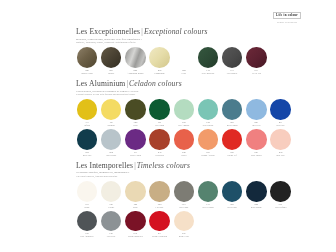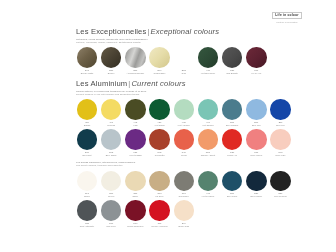--- a/index.html
+++ b/index.html
@@ -14,20 +14,21 @@
     font-family: "Liberation Sans", sans-serif;
     color: #3a3a3a;
   }
 
   .page {
     position: relative;
     width: 336px;
     height: 183px;
     background: #ffffff;
     box-sizing: border-box;
+    font-family: Liberation Serif, serif;
   }
 
   
   .logo-wrap {
     position: absolute;
     top: 2px;
     left: 263px;
     width: 48px;
     text-align: center;
   }
@@ -180,21 +181,21 @@
             </div>
             <div class="swatch">
               <span class="dot" style="background: linear-gradient(135deg, rgb(109, 41, 57) 0%, rgb(91, 32, 48) 55%, rgb(69, 23, 34) 100%);"></span>
               <div class="code">R71</div>
               <div class="cname">Lie de Vin</div>
             </div>
           </div>
         </div>
       </div>
       <div class="section">
-        <div class="sec-title"><span>Les Aluminium</span><span class="sep">|</span><span class="en">Current colours</span></div>
+        <div class="sec-title"><span>Les Aluminium</span><span class="sep">|</span><span class="en">Celadon colours</span></div>
         <div class="sec-sub">
           <div>Coloris actuels, en regard des tendances de la mode et la deco.</div>
           <div class="en">Current colours in line with fashion and decorating trends.</div>
         </div>
         <div class="rows">
           <div class="row">
             <div class="swatch">
               <span class="dot" style="background: rgb(226, 192, 24);"></span>
               <div class="code">J31</div>
               <div class="cname">Safran</div>
@@ -283,20 +284,21 @@
             </div>
             <div class="swatch">
               <span class="dot" style="background: rgb(248, 205, 190);"></span>
               <div class="code">R95</div>
               <div class="cname">Rose Pale</div>
             </div>
           </div>
         </div>
       </div>
       <div class="section">
+        <div class="sec-title"><span>Les Intemporelles</span><span class="sep">|</span><span class="en">Timeless colours</span></div>
         <div class="sec-sub">
           <div>Les grands classiques, intemporelles, indispensables.</div>
           <div class="en">The great classics, timeless and essential.</div>
         </div>
         <div class="rows">
           <div class="row">
             <div class="swatch">
               <span class="dot" style="background: rgb(250, 246, 238);"></span>
               <div class="code">N91</div>
               <div class="cname">Blanc</div>

